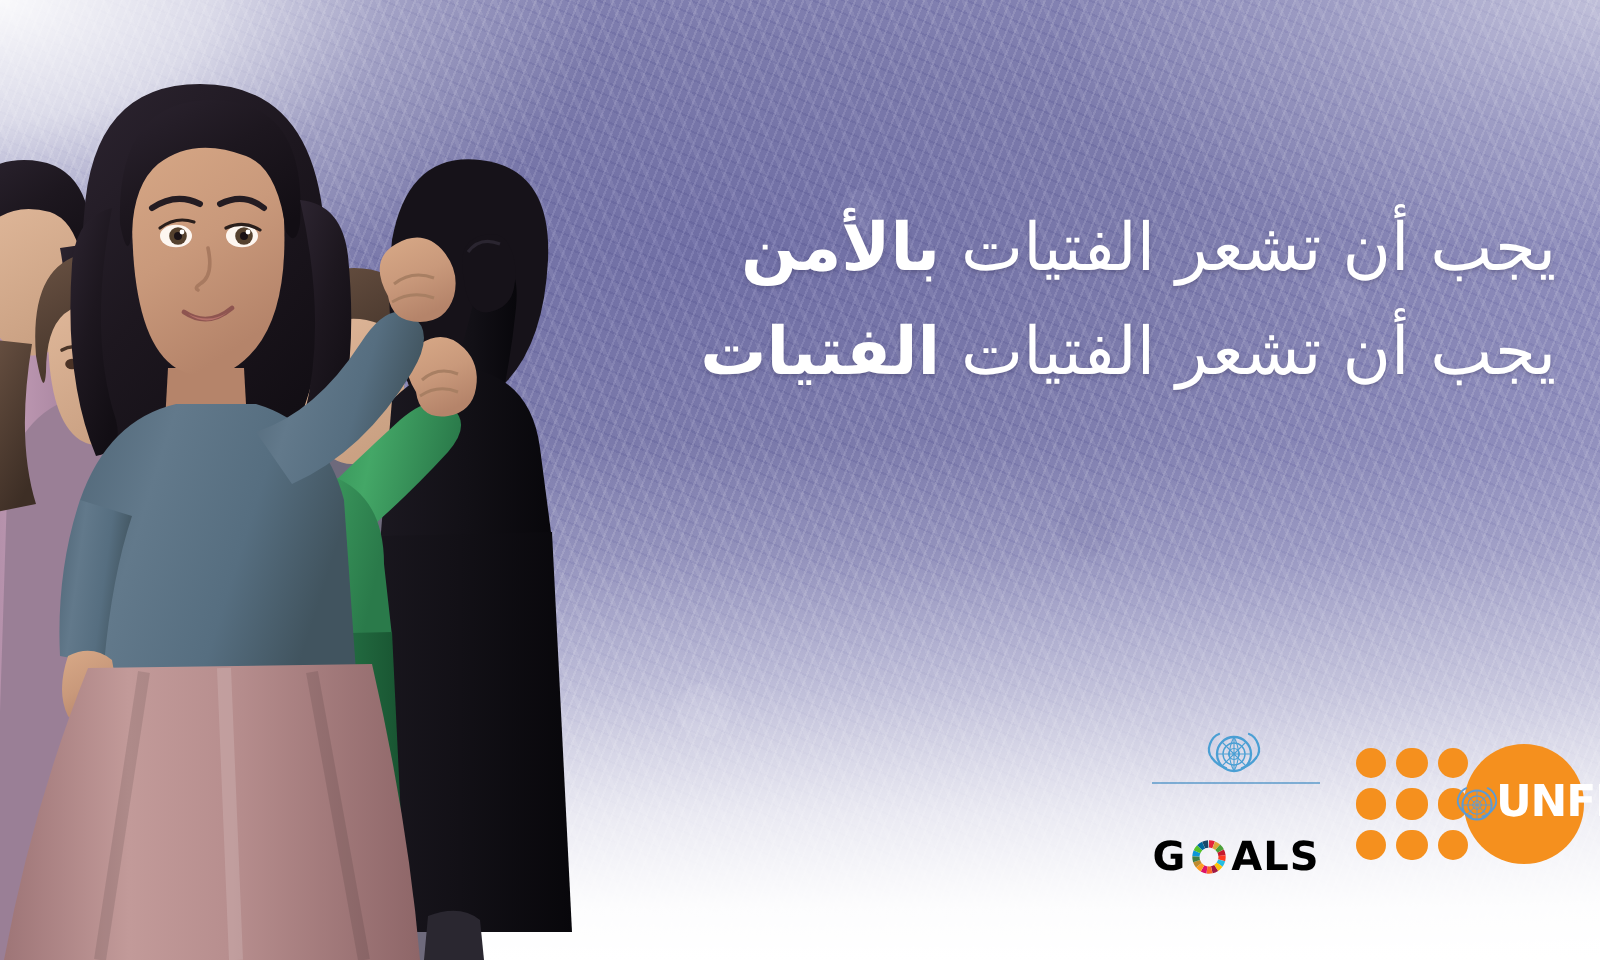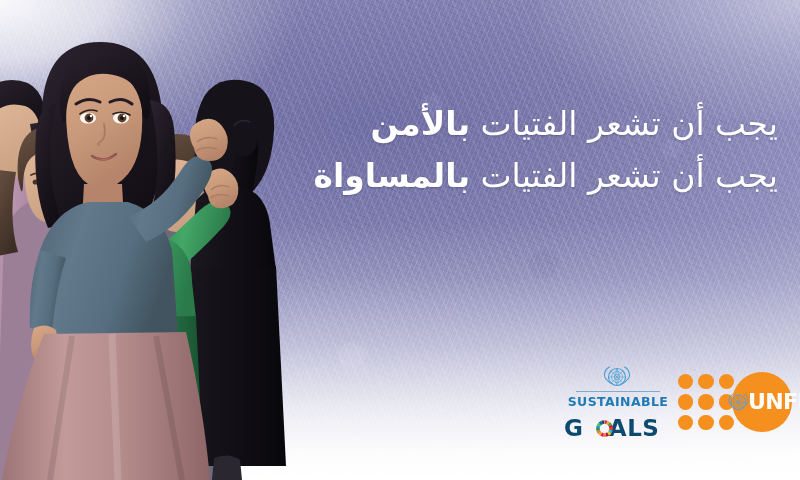--- a/index.html
+++ b/index.html
@@ -144,24 +144,24 @@
     color: #1f7ab5;
     font-weight: 700;
     font-family: "DejaVu Sans", "Liberation Sans", sans-serif;
   }
   #sdg-w1 { top: 30px; font-size: 12.5px; letter-spacing: .4px; }
   #sdg-w2 { top: 42px; font-size: 12.5px; letter-spacing: .4px; }
   #sdg-goals {
     position: absolute;
     left: 0; top: 53px;
     width: 108px;
-    text-align: left;
-    color: #0c4a6e;
+    text-align: center;
+    color: #000000;
     font-weight: 700;
-    font-size: 23px;
+    font-size: 20px;
     letter-spacing: .5px;
     line-height: 23px;
   }
   #sdg-wheel {
     position: absolute;
     left: 31px; top: 55px;
     width: 19px; height: 19px;
     border-radius: 50%;
   }
 
@@ -384,39 +384,38 @@
 
       <path d="M44 334 l142 -2 q18 78 24 148 l-208 0 q14 -76 42 -146 z" fill="url(#gSkirtRose)"></path>
       <path d="M112 334 l6 146" stroke="rgba(255,255,255,.14)" stroke-width="7" fill="none"></path>
       <path d="M72 336 l-22 144" stroke="rgba(0,0,0,.10)" stroke-width="6" fill="none"></path>
       <path d="M156 336 l26 144" stroke="rgba(0,0,0,.10)" stroke-width="6" fill="none"></path>
     </g>
   </svg>
 
   <div id="headline">
     <span class="hl-line"><span class="hl-lead">يجب أن تشعر الفتيات</span> <span class="hl-key">بالأمن</span></span>
-    <span class="hl-line"><span class="hl-lead">يجب أن تشعر الفتيات</span> <span class="hl-key">بالمساواة</span></span>
+    <span class="hl-line"><span class="hl-lead">يجب أن تشعر الفتيات</span> <span class="hl-key">الفتيات</span></span>
   </div>
 
   <div id="logo-row">
 
     <div id="sdg-logo">
       <svg id="sdg-un-emblem" viewBox="0 0 60 52">
         <circle cx="30" cy="26" r="17" fill="none" stroke="#4a9fd4" stroke-width="2.4"></circle>
         <circle cx="30" cy="26" r="11" fill="none" stroke="#4a9fd4" stroke-width="1.4"></circle>
         <circle cx="30" cy="26" r="5.5" fill="none" stroke="#4a9fd4" stroke-width="1.2"></circle>
         <path d="M30 9 L30 43 M13 26 L47 26 M18 14 L42 38 M42 14 L18 38" stroke="#4a9fd4" stroke-width="1.1"></path>
         <path d="M30 9 q-9 17 0 34 q9 -17 0 -34 z" fill="none" stroke="#4a9fd4" stroke-width="1.1"></path>
         <path d="M8 30 q-5 -6 -2 -14 q3 -8 9 -10" fill="none" stroke="#4a9fd4" stroke-width="2.2" stroke-linecap="round"></path>
         <path d="M52 30 q5 -6 2 -14 q-3 -8 -9 -10" fill="none" stroke="#4a9fd4" stroke-width="2.2" stroke-linecap="round"></path>
         <path d="M8 30 q6 8 14 10" fill="none" stroke="#4a9fd4" stroke-width="2.2" stroke-linecap="round"></path>
         <path d="M52 30 q-6 8 -14 10" fill="none" stroke="#4a9fd4" stroke-width="2.2" stroke-linecap="round"></path>
       </svg>
       <div id="sdg-rule"></div>
-      <div class="sdg-word" id="sdg-w1">SUSTAINABLE</div>
       <div id="sdg-goals">G     ALS</div>
       <svg id="sdg-wheel" viewBox="0 0 100 100">
         <g transform="translate(50,50)">
           <path d="M0 -44 A44 44 0 0 1 15.5 -41.2 L8.7 -23.1 A25 25 0 0 0 0 -25 Z" fill="#E5243B" transform="rotate(0)"></path>
           <path d="M0 -44 A44 44 0 0 1 15.5 -41.2 L8.7 -23.1 A25 25 0 0 0 0 -25 Z" fill="#DDA63A" transform="rotate(21)"></path>
           <path d="M0 -44 A44 44 0 0 1 15.5 -41.2 L8.7 -23.1 A25 25 0 0 0 0 -25 Z" fill="#4C9F38" transform="rotate(42)"></path>
           <path d="M0 -44 A44 44 0 0 1 15.5 -41.2 L8.7 -23.1 A25 25 0 0 0 0 -25 Z" fill="#C5192D" transform="rotate(63)"></path>
           <path d="M0 -44 A44 44 0 0 1 15.5 -41.2 L8.7 -23.1 A25 25 0 0 0 0 -25 Z" fill="#FF3A21" transform="rotate(84)"></path>
           <path d="M0 -44 A44 44 0 0 1 15.5 -41.2 L8.7 -23.1 A25 25 0 0 0 0 -25 Z" fill="#26BDE2" transform="rotate(105)"></path>
           <path d="M0 -44 A44 44 0 0 1 15.5 -41.2 L8.7 -23.1 A25 25 0 0 0 0 -25 Z" fill="#FCC30B" transform="rotate(126)"></path>

